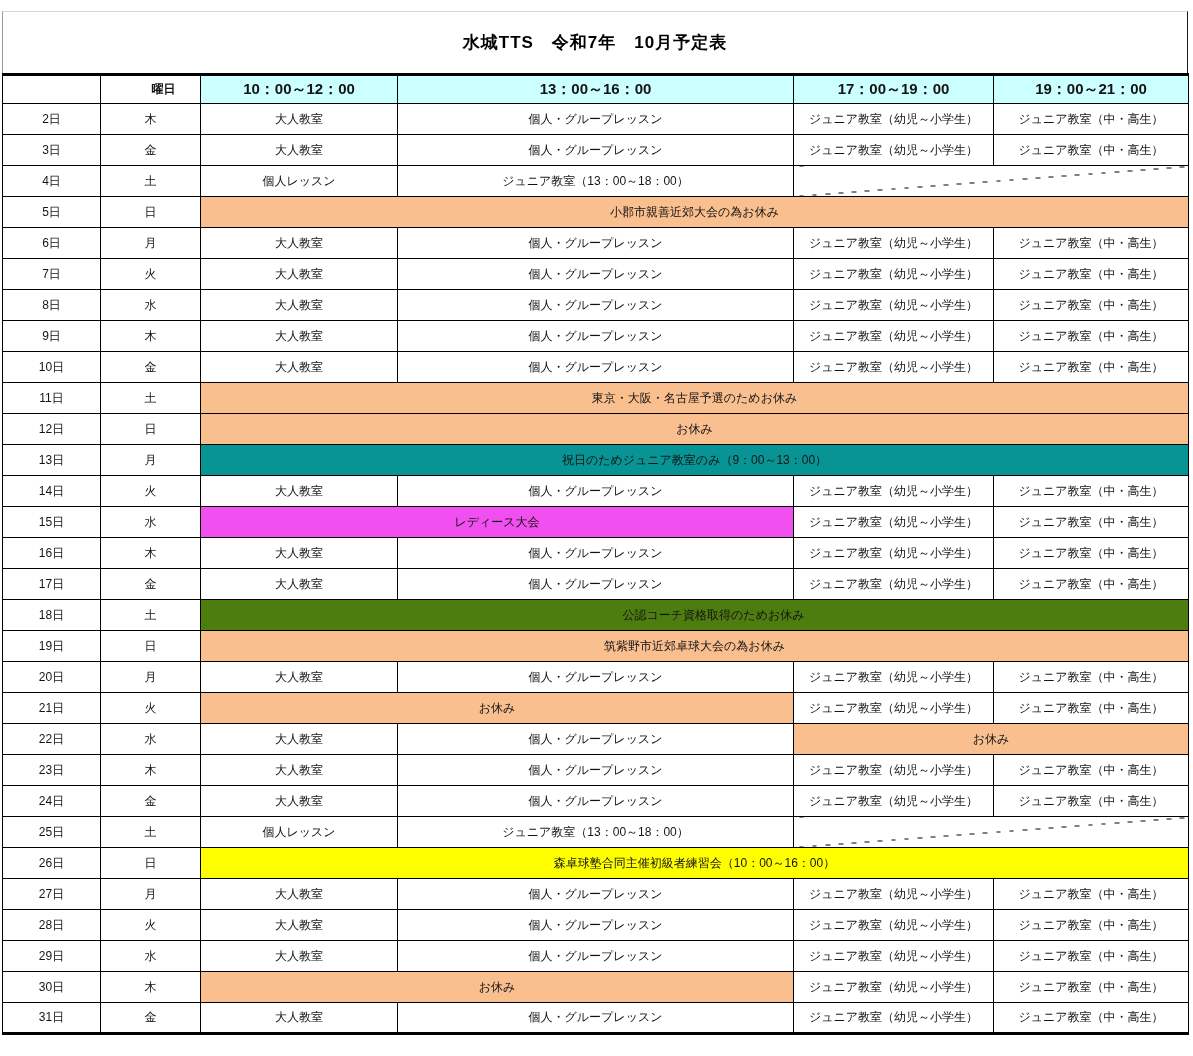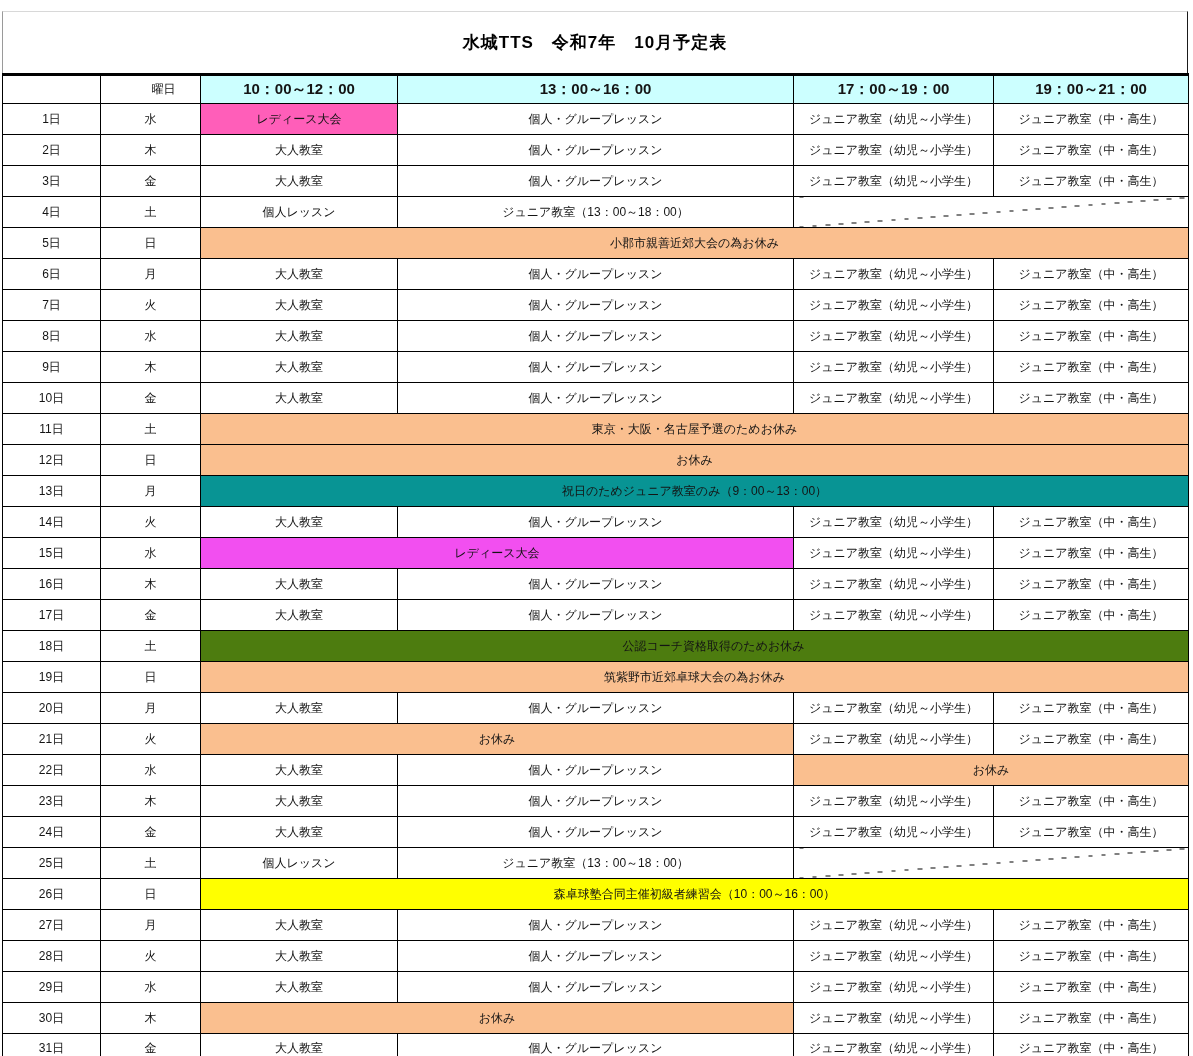--- a/index.html
+++ b/index.html
@@ -40,21 +40,21 @@
     vertical-align:middle;
     overflow:hidden;
     white-space:nowrap;
     font-size:12px;
     background:#ffffff;
     padding:0 2px;
   }
   thead tr { height:29px; }
   tbody tr { height:31px; }
   th.time-head { font-weight:bold; font-size:15px; }
-  th.plain-head { font-weight:normal; font-size:12px;padding-left:28px; }
+  th.plain-head { font-weight:bold; font-size:12px;padding-left:28px; }
   td.diag {
     background-image:linear-gradient(to bottom right,
       transparent 49.75%, #000 49.75%, #000 50.35%, transparent 50.35%);
   }
 </style>
 </head>
 <body>
 
 <div class="sheet">
   <div class="title-block">
@@ -75,28 +75,20 @@
         <th class="plain-head"></th>
         <th class="plain-head">曜日</th>
         <th class="time-head" style="background-color: rgb(204, 255, 255);">10：00～12：00</th>
         <th class="time-head" style="background-color: rgb(204, 255, 255);">13：00～16：00</th>
         <th class="time-head" style="background-color: rgb(204, 255, 255);">17：00～19：00</th>
         <th class="time-head" style="background-color: rgb(204, 255, 255);">19：00～21：00</th>
       </tr>
     </thead>
     <tbody>
         <tr>
-          <td>1日</td>
-          <td>水</td>
-          <td colspan="1" style="background-color: rgb(255, 94, 185);">レディース大会</td>
-          <td colspan="1">個人・グループレッスン</td>
-          <td colspan="1">ジュニア教室（幼児～小学生）</td>
-          <td colspan="1">ジュニア教室（中・高生）</td>
-        </tr>
-        <tr>
           <td>2日</td>
           <td>木</td>
           <td colspan="1">大人教室</td>
           <td colspan="1">個人・グループレッスン</td>
           <td colspan="1">ジュニア教室（幼児～小学生）</td>
           <td colspan="1">ジュニア教室（中・高生）</td>
         </tr>
         <tr>
           <td>3日</td>
           <td>金</td>

